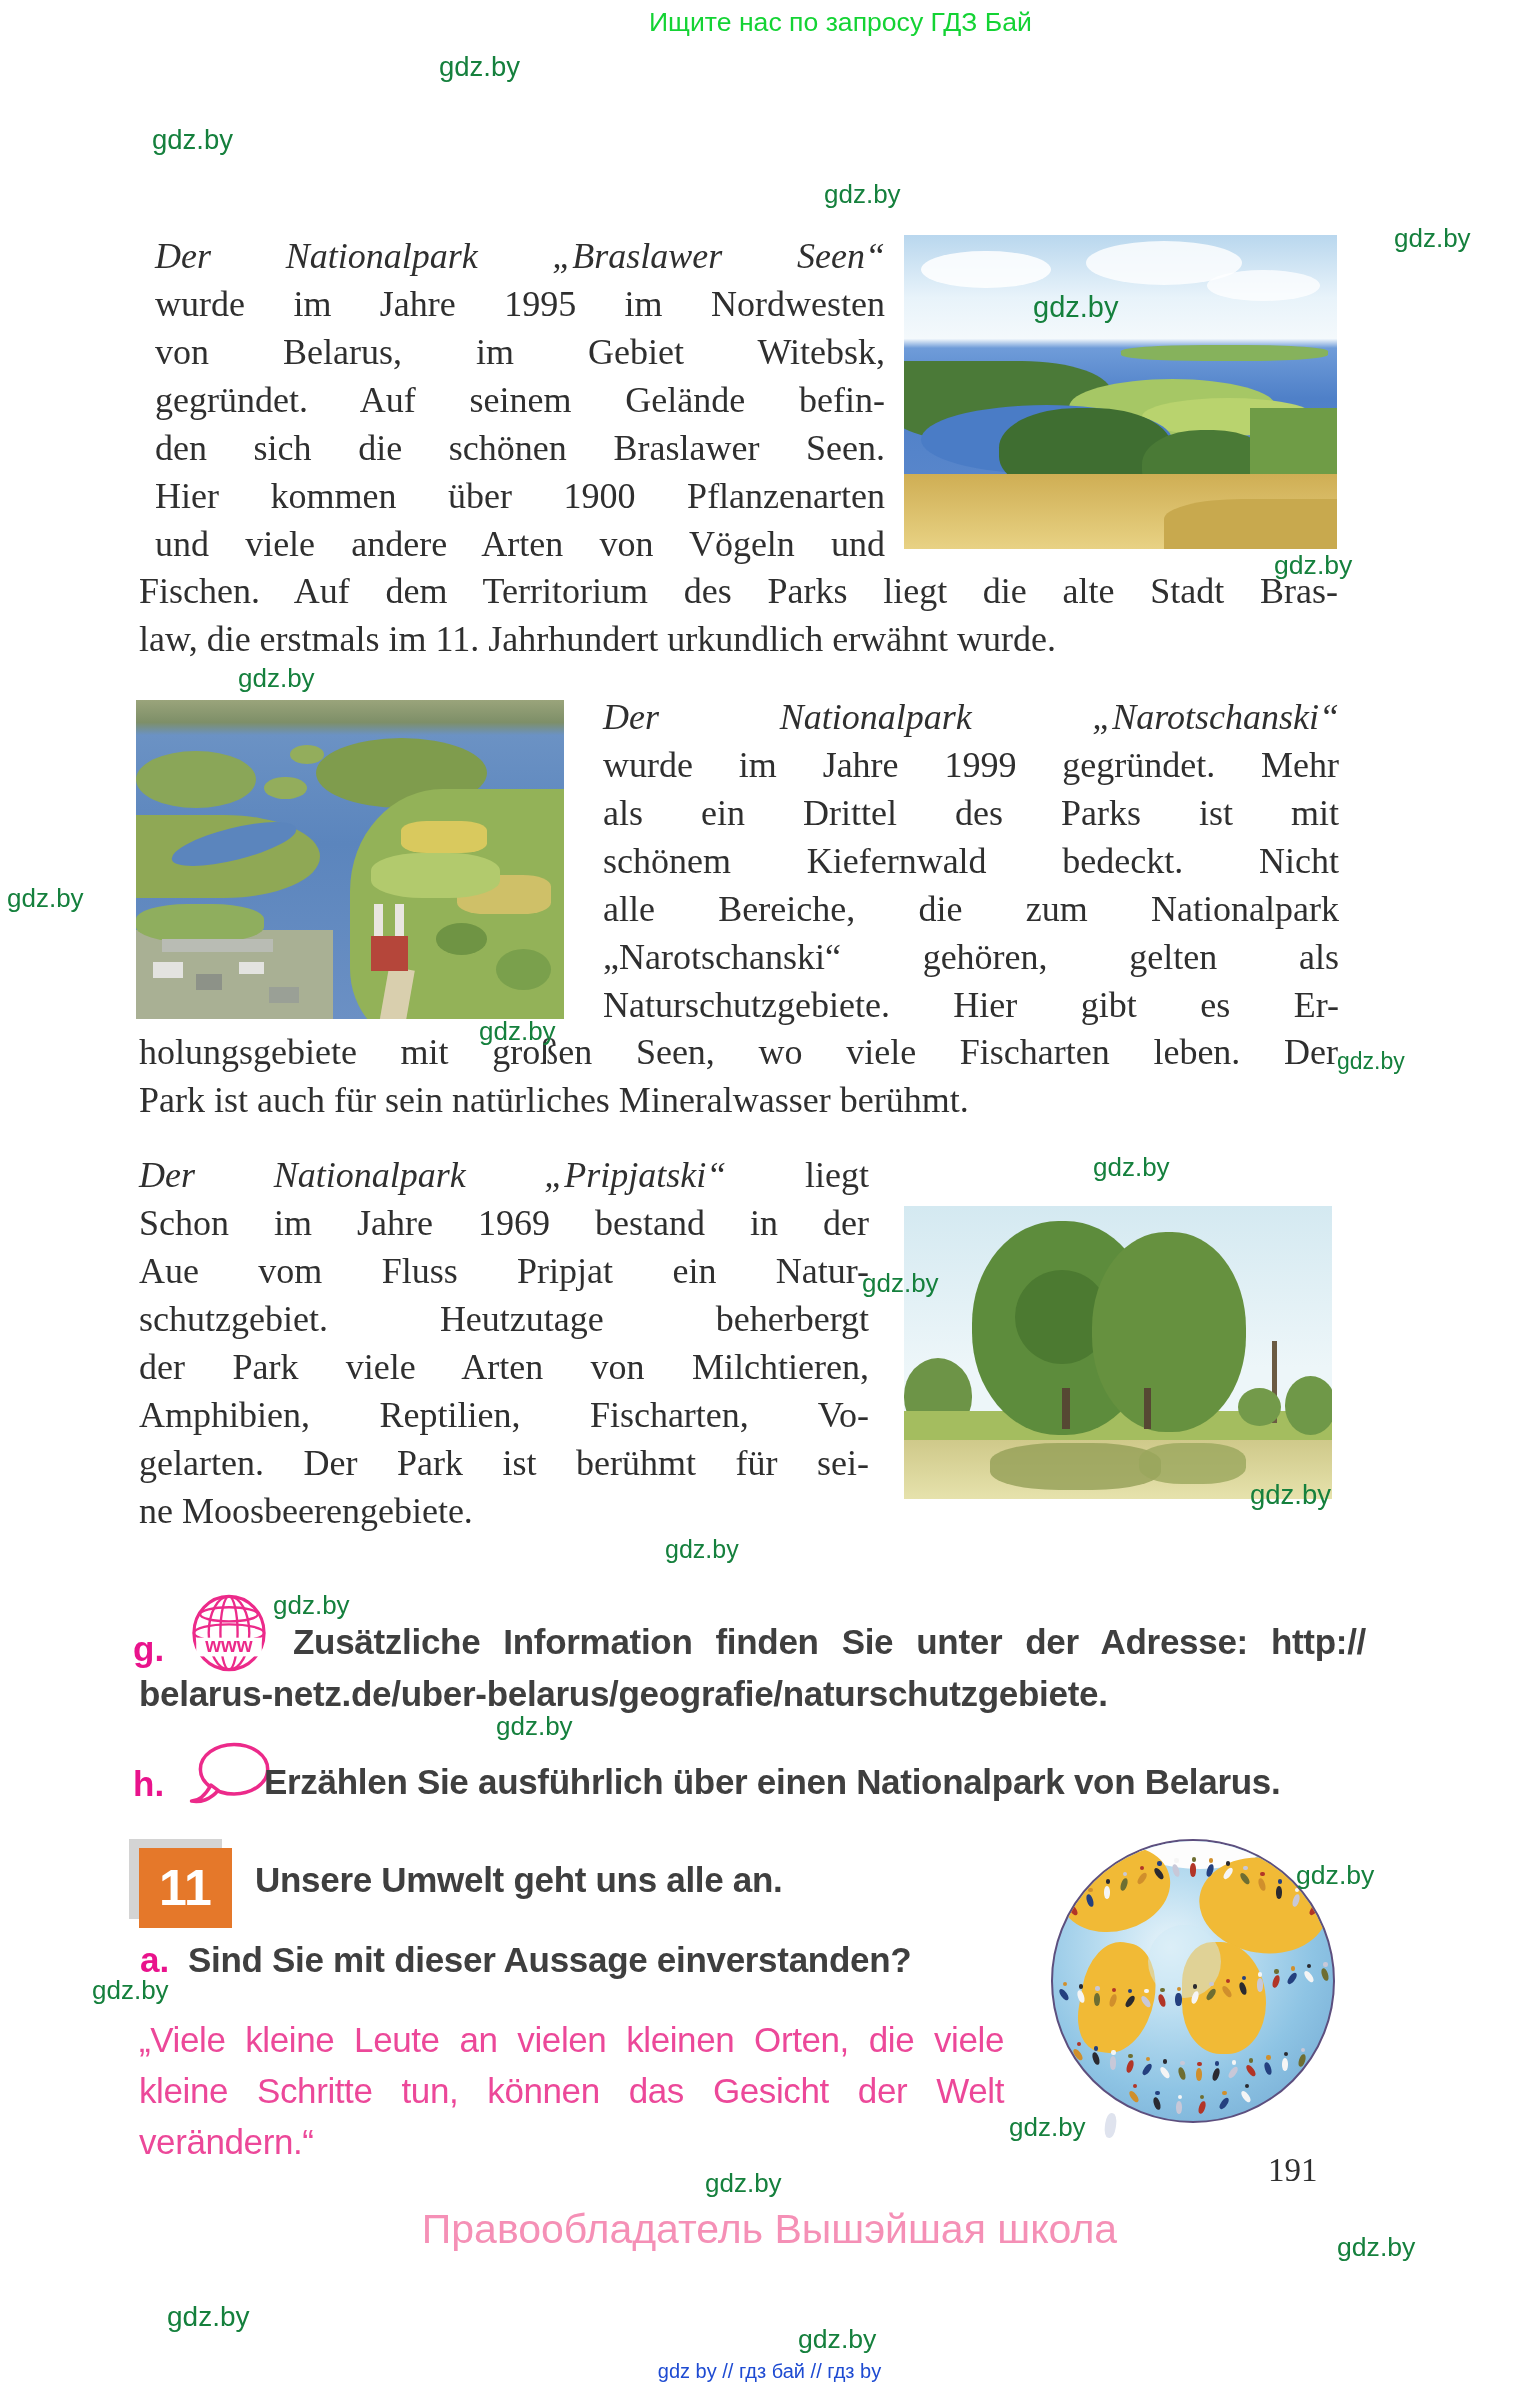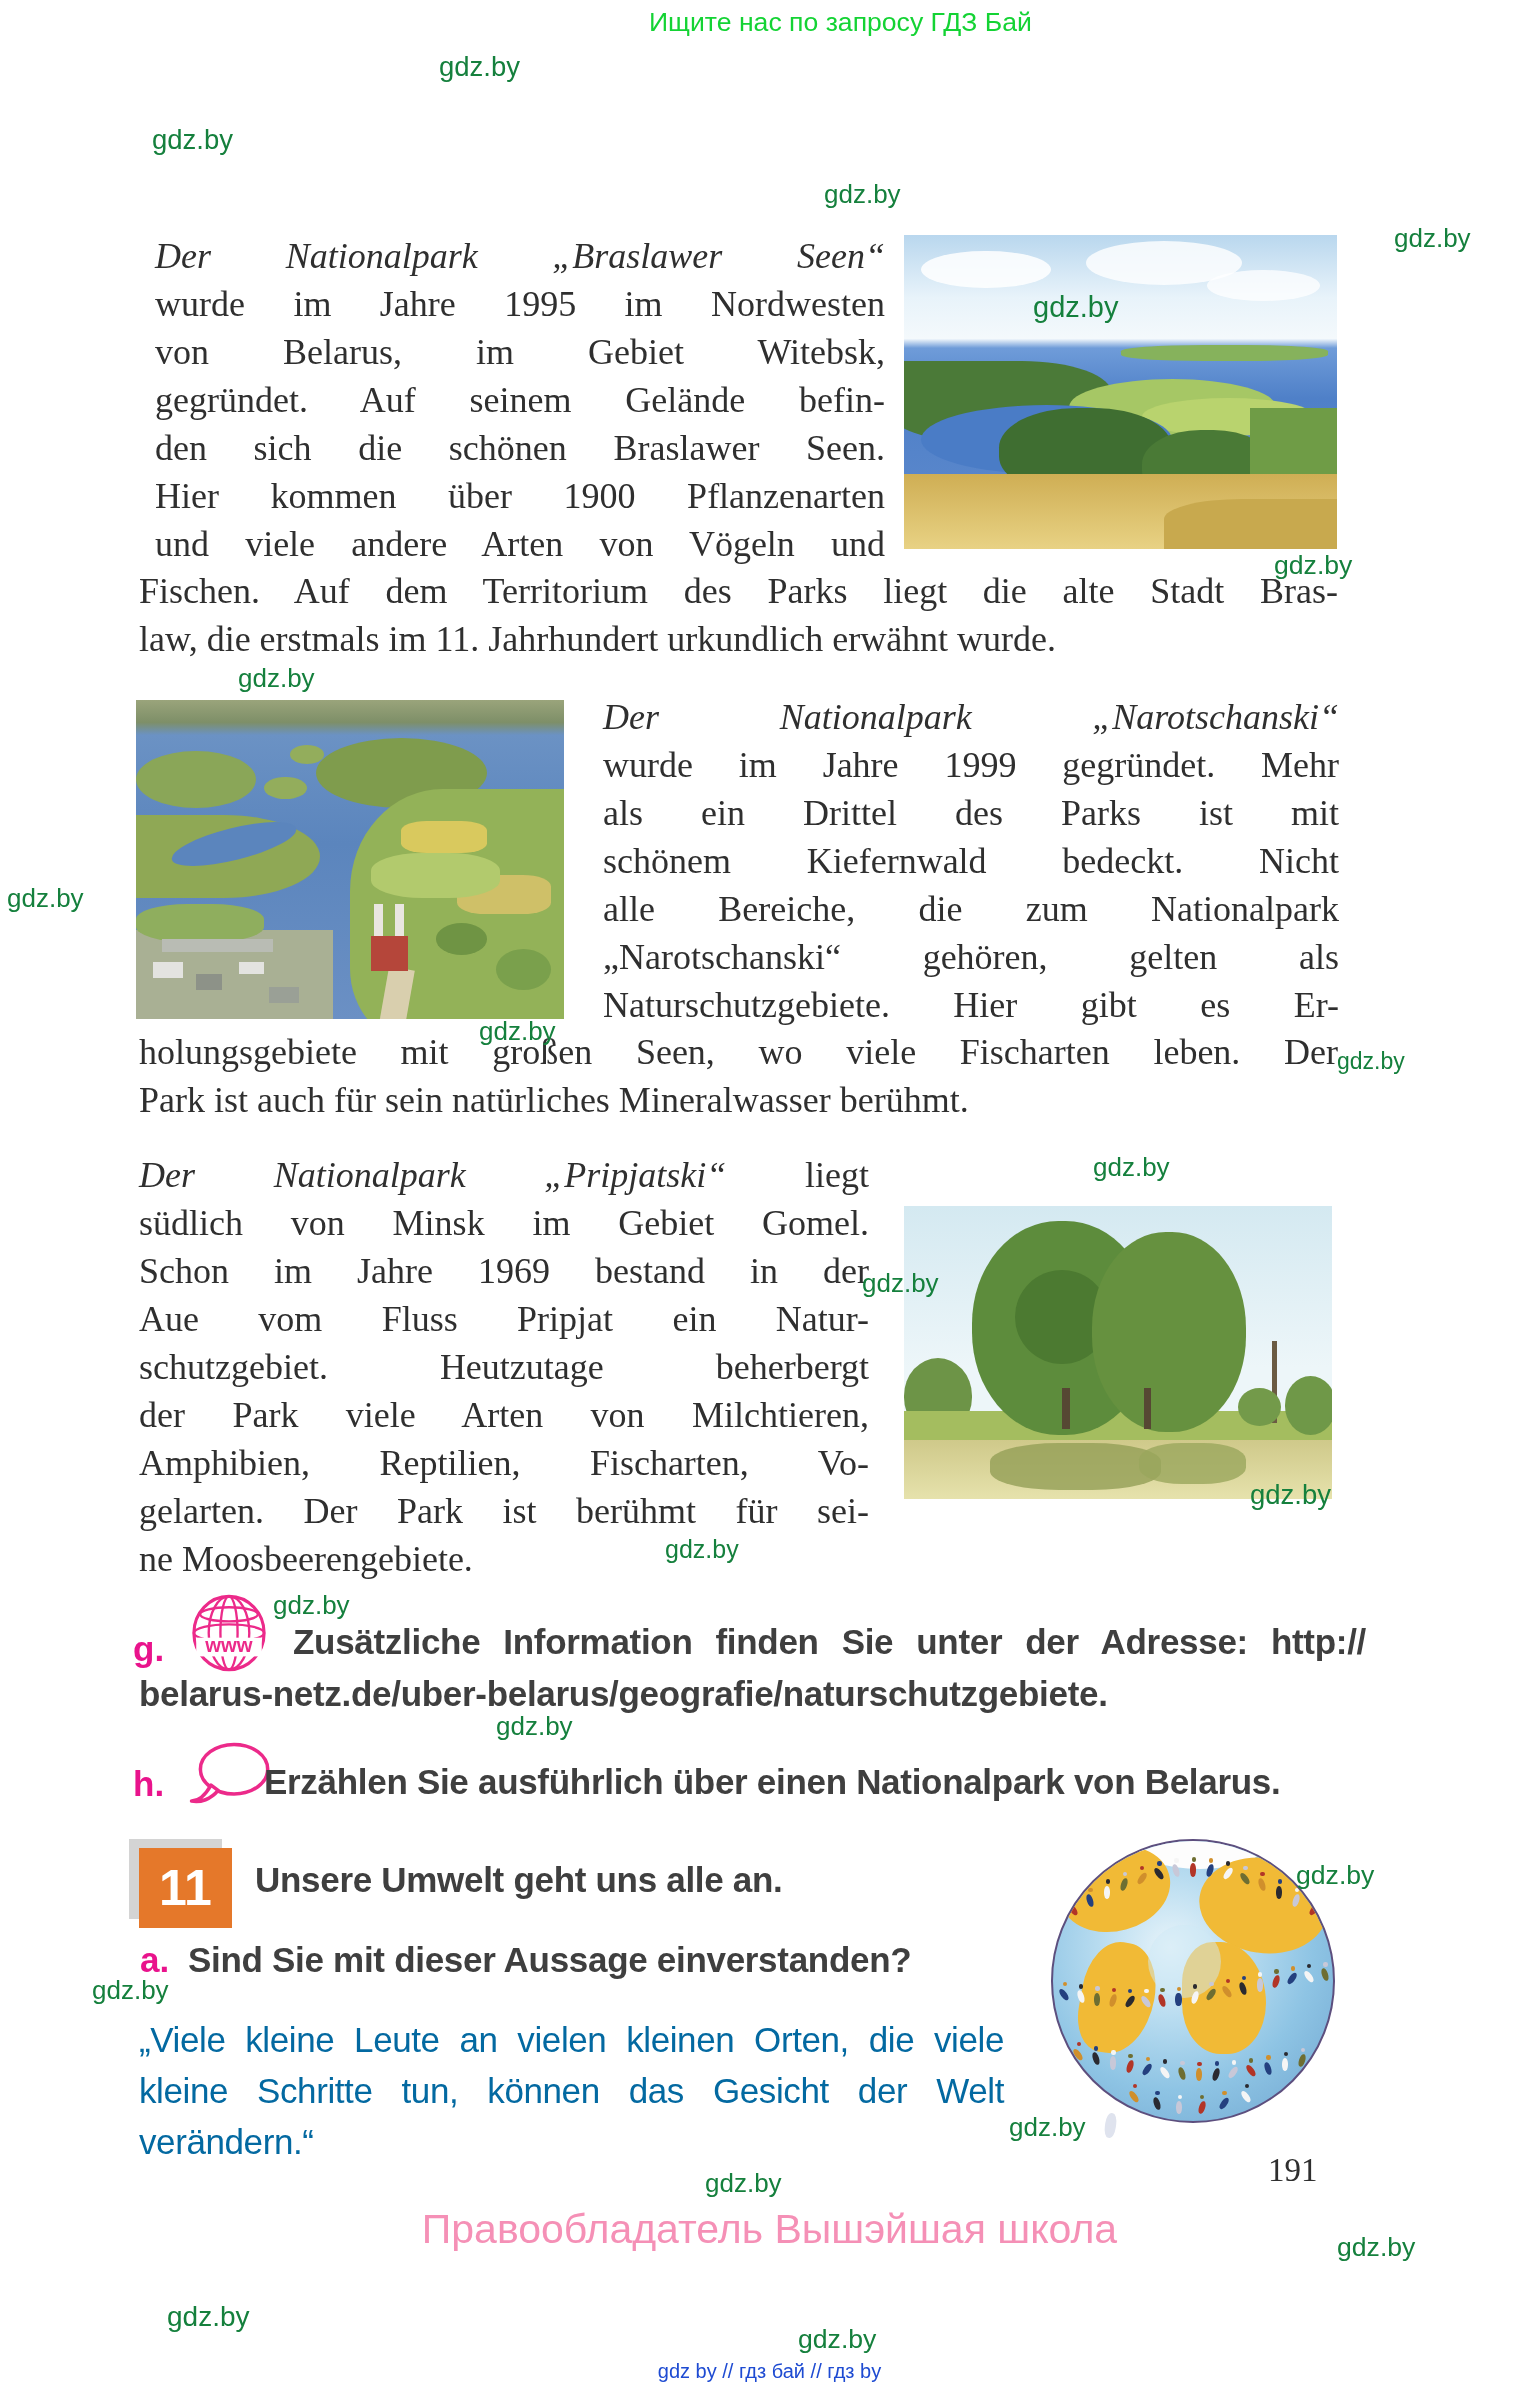--- a/index.html
+++ b/index.html
@@ -7,21 +7,21 @@
         font-family:"Liberation Serif",serif;color:#2f2f2f;}
   .abs{position:absolute;}
   
   .serifcol{position:absolute;font-size:36px;line-height:48px;color:#2f2f2f;}
   .tline{text-align:justify;text-align-last:justify;white-space:normal;}
   .tline.nat{text-align-last:left;}
   .it{font-style:italic;}
   .boldsans{font-family:"Liberation Sans",sans-serif;font-weight:700;color:#3f3f3f;font-size:35px;letter-spacing:-0.3px;}
   .pinklabel{font-family:"Liberation Sans",sans-serif;font-weight:700;font-size:35px;color:#E9138C;}
   .just1{text-align:justify;text-align-last:justify;}
-  .quote{font-family:"Liberation Sans",sans-serif;font-weight:400;color:#0369a1;font-size:35px;line-height:51px;letter-spacing:-0.4px;}
+  .quote{font-family:"Liberation Sans",sans-serif;font-weight:400;color:#ec4899;font-size:35px;line-height:51px;letter-spacing:-0.4px;}
   .wm{position:absolute;font-family:"Liberation Sans",sans-serif;color:#15803d;white-space:nowrap;}
   .banner{position:absolute;font-family:"Liberation Sans",sans-serif;font-weight:400;}
   .photo{position:absolute;overflow:hidden;}
   .ly{position:absolute;}
   .fig{position:absolute;border-radius:45%;}
   .fighead{position:absolute;border-radius:50%;}
   #sec11box{position:absolute;background:#E5782A;display:flex;align-items:center;justify-content:center;}
   #sec11shadow{position:absolute;background:#d4d4d4;}
   #sec11box span{font-family:"Liberation Sans",sans-serif;font-weight:700;color:#ffffff;font-size:50px;}
   #globe{position:absolute;border-radius:50%;overflow:hidden;border:2.7px solid #5d4f7e;
@@ -105,21 +105,20 @@
     <div class="ly" style="left:70%;top:70%;width:12%;height:10%;background:#6f9444;border-radius:50%;"></div>
     <div class="ly" style="left:84%;top:78%;width:13%;height:13%;background:#7aa04c;border-radius:50%;"></div>
     <div class="ly" style="left:58%;top:84%;width:6%;height:18%;background:#d9cfae;transform:rotate(10deg);"></div>
     <div class="ly" style="left:55.5%;top:64%;width:2.2%;height:13%;background:#e9e6e0;"></div>
     <div class="ly" style="left:60.5%;top:64%;width:2.2%;height:13%;background:#e9e6e0;"></div>
     <div class="ly" style="left:55%;top:74%;width:8.5%;height:11%;background:#b5463a;"></div>
   </div>
 
   <div class="serifcol" style="left:139px;top:1151px;width:730px;">
       <div class="tline"><span class="it">Der Nationalpark „Pripjatski“</span><span> liegt</span></div>
-      <div class="tline"><span>südlich von Minsk im Gebiet Gomel.</span></div>
       <div class="tline"><span>Schon im Jahre 1969 bestand in der</span></div>
       <div class="tline"><span>Aue vom Fluss Pripjat ein Natur-</span></div>
       <div class="tline"><span>schutzgebiet. Heutzutage beherbergt</span></div>
       <div class="tline"><span>der Park viele Arten von Milchtieren,</span></div>
       <div class="tline"><span>Amphibien, Reptilien, Fischarten, Vo-</span></div>
       <div class="tline"><span>gelarten. Der Park ist berühmt für sei-</span></div>
       <div class="tline nat"><span>ne Moosbeerengebiete.</span></div>
     </div>
 
   <div class="photo" style="left:904px;top:1206px;width:428px;height:293px;">

